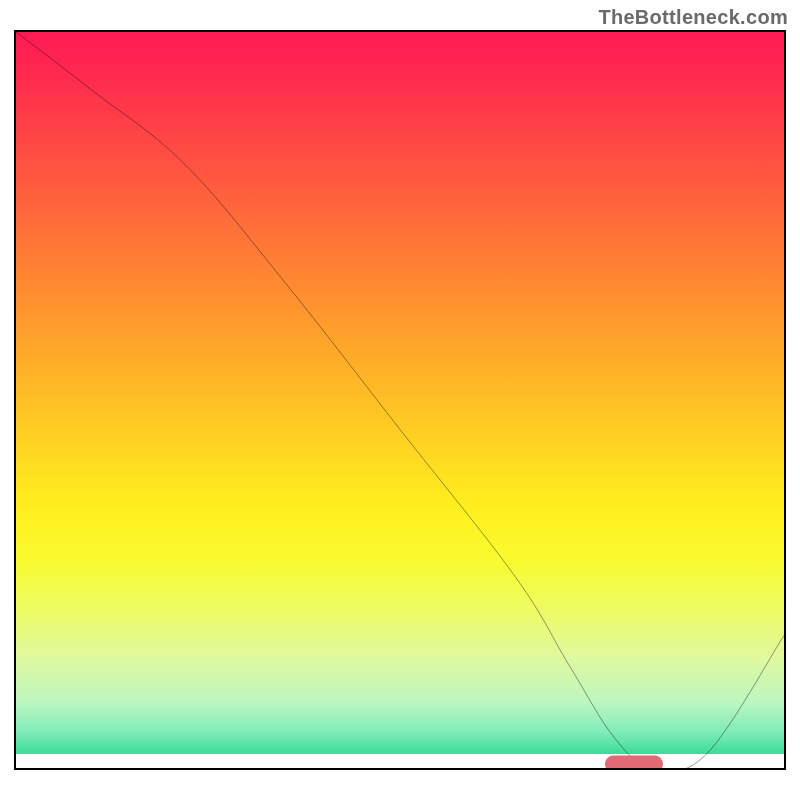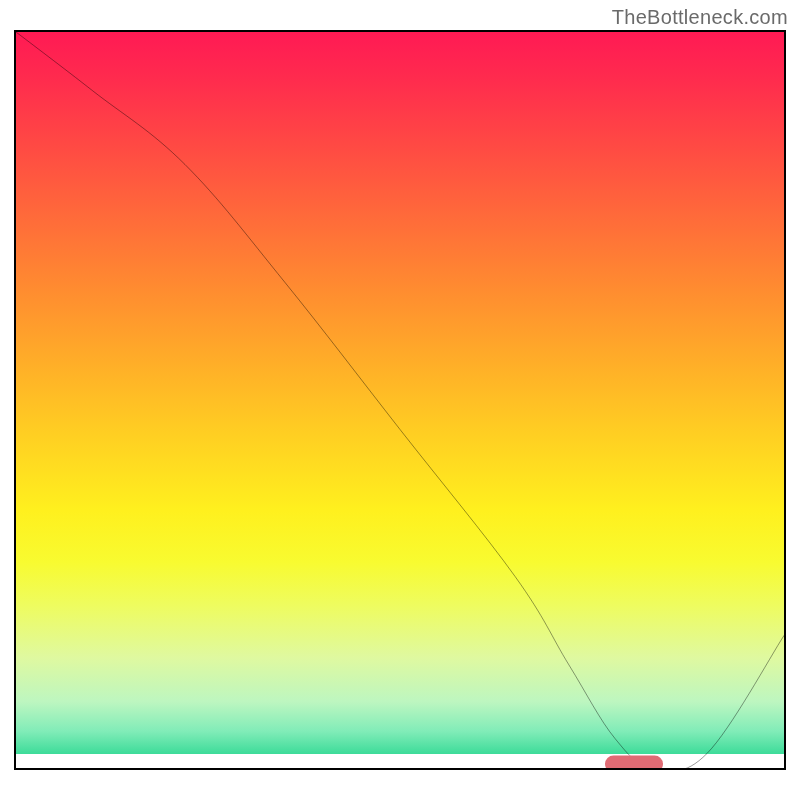--- a/index.html
+++ b/index.html
@@ -72,21 +72,21 @@
     height: 17px;
     border-radius: 9px;
     background: #e06b74;
     transform: translate(-50%, -50%);
   }
   .watermark {
     position: absolute;
     top: 6px;
     right: 12px;
     font-size: 20px;
-    font-weight: 400;
+    font-weight: 700;
     color: #6a6a6a;
     letter-spacing: 0.3px;
   }
 </style>
 </head>
 <body>
 
 <div class="watermark">TheBottleneck.com</div>
 
 <div class="frame">

